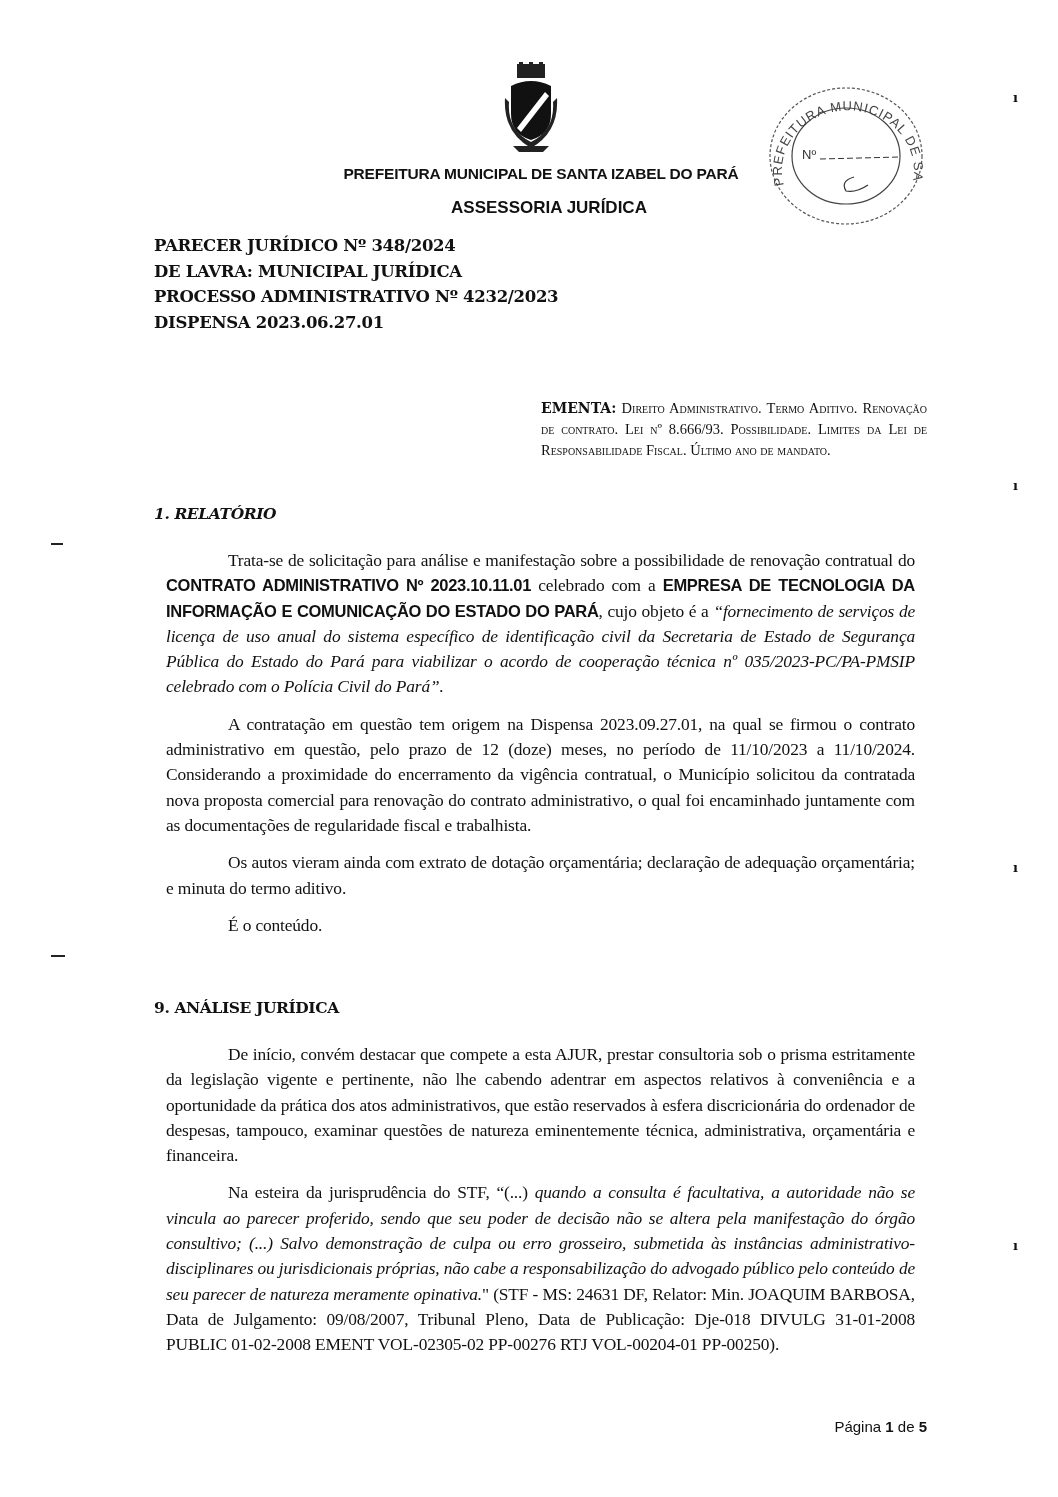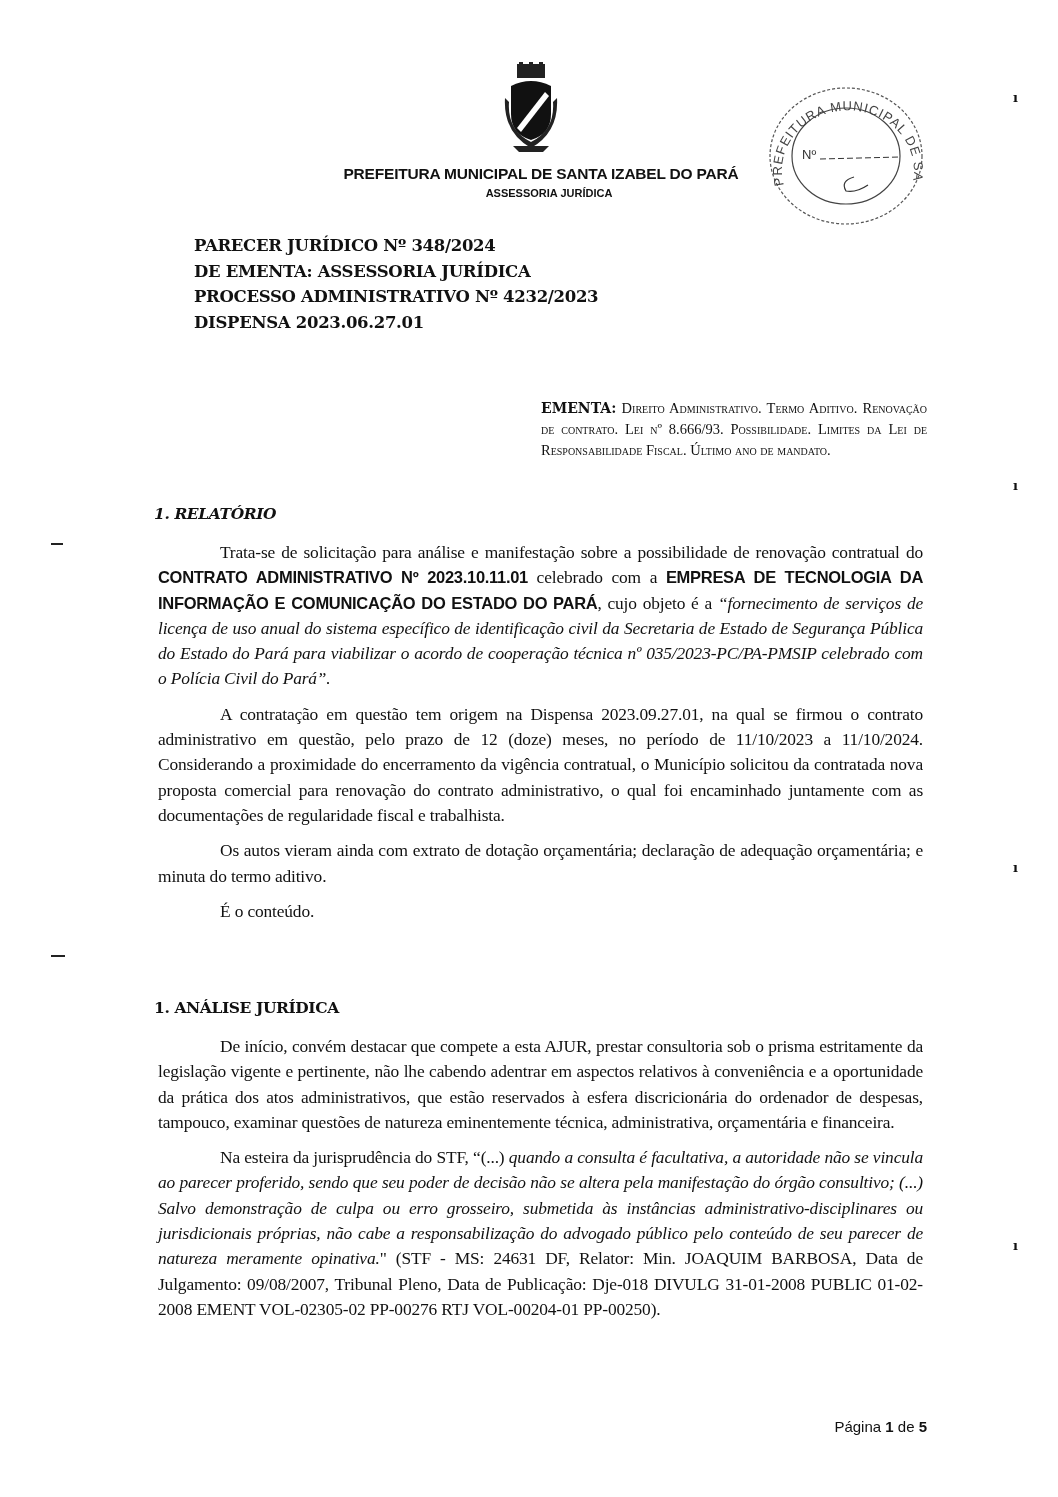--- a/index.html
+++ b/index.html
@@ -3,36 +3,36 @@
 <meta charset="utf-8">
 <style>
   html, body { margin: 0; padding: 0; background: #ffffff; }
   body { width: 1058px; height: 1497px; position: relative; overflow: hidden; color: #111; }
   .page { position: absolute; left: 0; top: 0; width: 1058px; height: 1497px; background: #fff; }
 
   .crest { position: absolute; left: 503px; top: 62px; width: 56px; height: 92px; }
   .org { position: absolute; left: 320px; top: 165px; width: 442px; text-align: center;
          font-family: "Liberation Sans", sans-serif; font-weight: bold; color: #111; }
   .org .l1 { font-size: 15.5px; letter-spacing: -0.2px; }
-  .org .l2 { font-size: 11px; margin-top: 4px; padding-left: 16px; }
+  .org .l2 { font-size: 17px; margin-top: 15px; padding-left: 16px; }
 
   .stamp { position: absolute; left: 762px; top: 85px; width: 164px; height: 142px; }
 
   .margin-mark { position: absolute; font-family: "DejaVu Serif", serif; font-size: 13px; font-weight: bold; color: #111; }
 
   .doc-head { position: absolute; left: 154px; top: 233px; font-family: "DejaVu Serif", serif;
-              font-weight: bold; font-size: 16.5px; line-height: 25.5px; letter-spacing: -0.3px; margin-left: 40px; }
+              font-weight: bold; font-size: 16.5px; line-height: 25.5px; letter-spacing: -0.3px; }
 
   .ementa { position: absolute; left: 541px; top: 398px; width: 386px; font-family: "Liberation Serif", serif;
             font-size: 14.5px; line-height: 21px; text-align: justify; text-align-last: left; font-variant: small-caps; }
   .ementa b { font-variant: normal; font-family: "DejaVu Serif", serif; font-size: 14px; }
 
   .body-text { position: absolute; left: 154px; width: 773px; font-family: "Liberation Serif", serif;
                font-size: 17.4px; line-height: 25.3px; text-align: justify; letter-spacing: -0.15px; }
-  .body-text p { margin: 4px; text-indent: 62px; }
+  .body-text p { margin: 12px; text-indent: 62px; }
   .body-text b { font-family: "Liberation Sans", sans-serif; font-size: 16.5px; letter-spacing: -0.3px; }
   .body-text i { font-style: italic; }
 
   .section-title { position: absolute; left: 154px; font-family: "DejaVu Serif", serif; font-weight: bold;
                    font-size: 15.5px; letter-spacing: -0.4px; }
 
   .footer { position: absolute; left: 780px; top: 1418px; width: 147px; text-align: right;
             font-family: Liberation Sans, sans-serif; font-size: 15px; }
 </style>
 </head>
@@ -70,40 +70,40 @@
 
   <div class="margin-mark" style="left:1013px; top:90px;">ı</div>
   <div class="margin-mark" style="left:1013px; top:478px;">ı</div>
   <div class="margin-mark" style="left:1013px; top:860px;">ı</div>
   <div class="margin-mark" style="left:1013px; top:1238px;">ı</div>
   <div style="position:absolute; left:51px; top:543px; width:12px; height:2px; background:#222;"></div>
   <div style="position:absolute; left:51px; top:955px; width:14px; height:2px; background:#222;"></div>
 
   <div class="doc-head">
     <div>PARECER JURÍDICO Nº 348/2024</div>
-    <div>DE EMENTA: ASSESSORIA JURÍDICA</div>
+    <div>DE LAVRA: MUNICIPAL JURÍDICA</div>
     <div>PROCESSO ADMINISTRATIVO Nº 4232/2023</div>
     <div>DISPENSA 2023.06.27.01</div>
   </div>
 
   <div class="ementa">
     <b>EMENTA:</b>
     <span>Direito Administrativo. Termo Aditivo. Renovação de contrato. Lei nº 8.666/93. Possibilidade. Limites da Lei de Responsabilidade Fiscal. Último ano de mandato.</span>
   </div>
 
   <div class="section-title" style="top:504px;font-style:italic;">1. RELATÓRIO</div>
 
   <div class="body-text" style="top:536px;">
     <p style="margin-bottom:10px;"><span>Trata-se de solicitação para análise e manifestação sobre a possibilidade de renovação contratual do </span><b>CONTRATO ADMINISTRATIVO Nº 2023.10.11.01</b><span> celebrado com a </span><b>EMPRESA DE TECNOLOGIA DA INFORMAÇÃO E COMUNICAÇÃO DO ESTADO DO PARÁ</b><span>, cujo objeto é a </span><i>“fornecimento de serviços de licença de uso anual do sistema específico de identificação civil da Secretaria de Estado de Segurança Pública do Estado do Pará para viabilizar o acordo de cooperação técnica nº 035/2023-PC/PA-PMSIP celebrado com o Polícia Civil do Pará”.</i></p>
     <p style="margin-bottom:10px;">A contratação em questão tem origem na Dispensa 2023.09.27.01, na qual se firmou o contrato administrativo em questão, pelo prazo de 12 (doze) meses, no período de 11/10/2023 a 11/10/2024. Considerando a proximidade do encerramento da vigência contratual, o Município solicitou da contratada nova proposta comercial para renovação do contrato administrativo, o qual foi encaminhado juntamente com as documentações de regularidade fiscal e trabalhista.</p>
     <p style="margin-bottom:10px;">Os autos vieram ainda com extrato de dotação orçamentária; declaração de adequação orçamentária; e minuta do termo aditivo.</p>
     <p>É o conteúdo.</p>
   </div>
 
-  <div class="section-title" style="top:998px;">1. ANÁLISE JURÍDICA</div>
+  <div class="section-title" style="top:998px;">9. ANÁLISE JURÍDICA</div>
 
   <div class="body-text" style="top:1030px;">
     <p style="margin-bottom:10px;">De início, convém destacar que compete a esta AJUR, prestar consultoria sob o prisma estritamente da legislação vigente e pertinente, não lhe cabendo adentrar em aspectos relativos à conveniência e a oportunidade da prática dos atos administrativos, que estão reservados à esfera discricionária do ordenador de despesas, tampouco, examinar questões de natureza eminentemente técnica, administrativa, orçamentária e financeira.</p>
     <p><span>Na esteira da jurisprudência do STF, “(...) </span><i>quando a consulta é facultativa, a autoridade não se vincula ao parecer proferido, sendo que seu poder de decisão não se altera pela manifestação do órgão consultivo; (...) Salvo demonstração de culpa ou erro grosseiro, submetida às instâncias administrativo-disciplinares ou jurisdicionais próprias, não cabe a responsabilização do advogado público pelo conteúdo de seu parecer de natureza meramente opinativa.</i><span>" (STF - MS: 24631 DF, Relator: Min. JOAQUIM BARBOSA, Data de Julgamento: 09/08/2007, Tribunal Pleno, Data de Publicação: Dje-018 DIVULG 31-01-2008 PUBLIC 01-02-2008 EMENT VOL-02305-02 PP-00276 RTJ VOL-00204-01 PP-00250).</span></p>
   </div>
 
   <div class="footer">
     <span>Página </span><b>1</b><span> de </span><b>5</b>
   </div>
 

